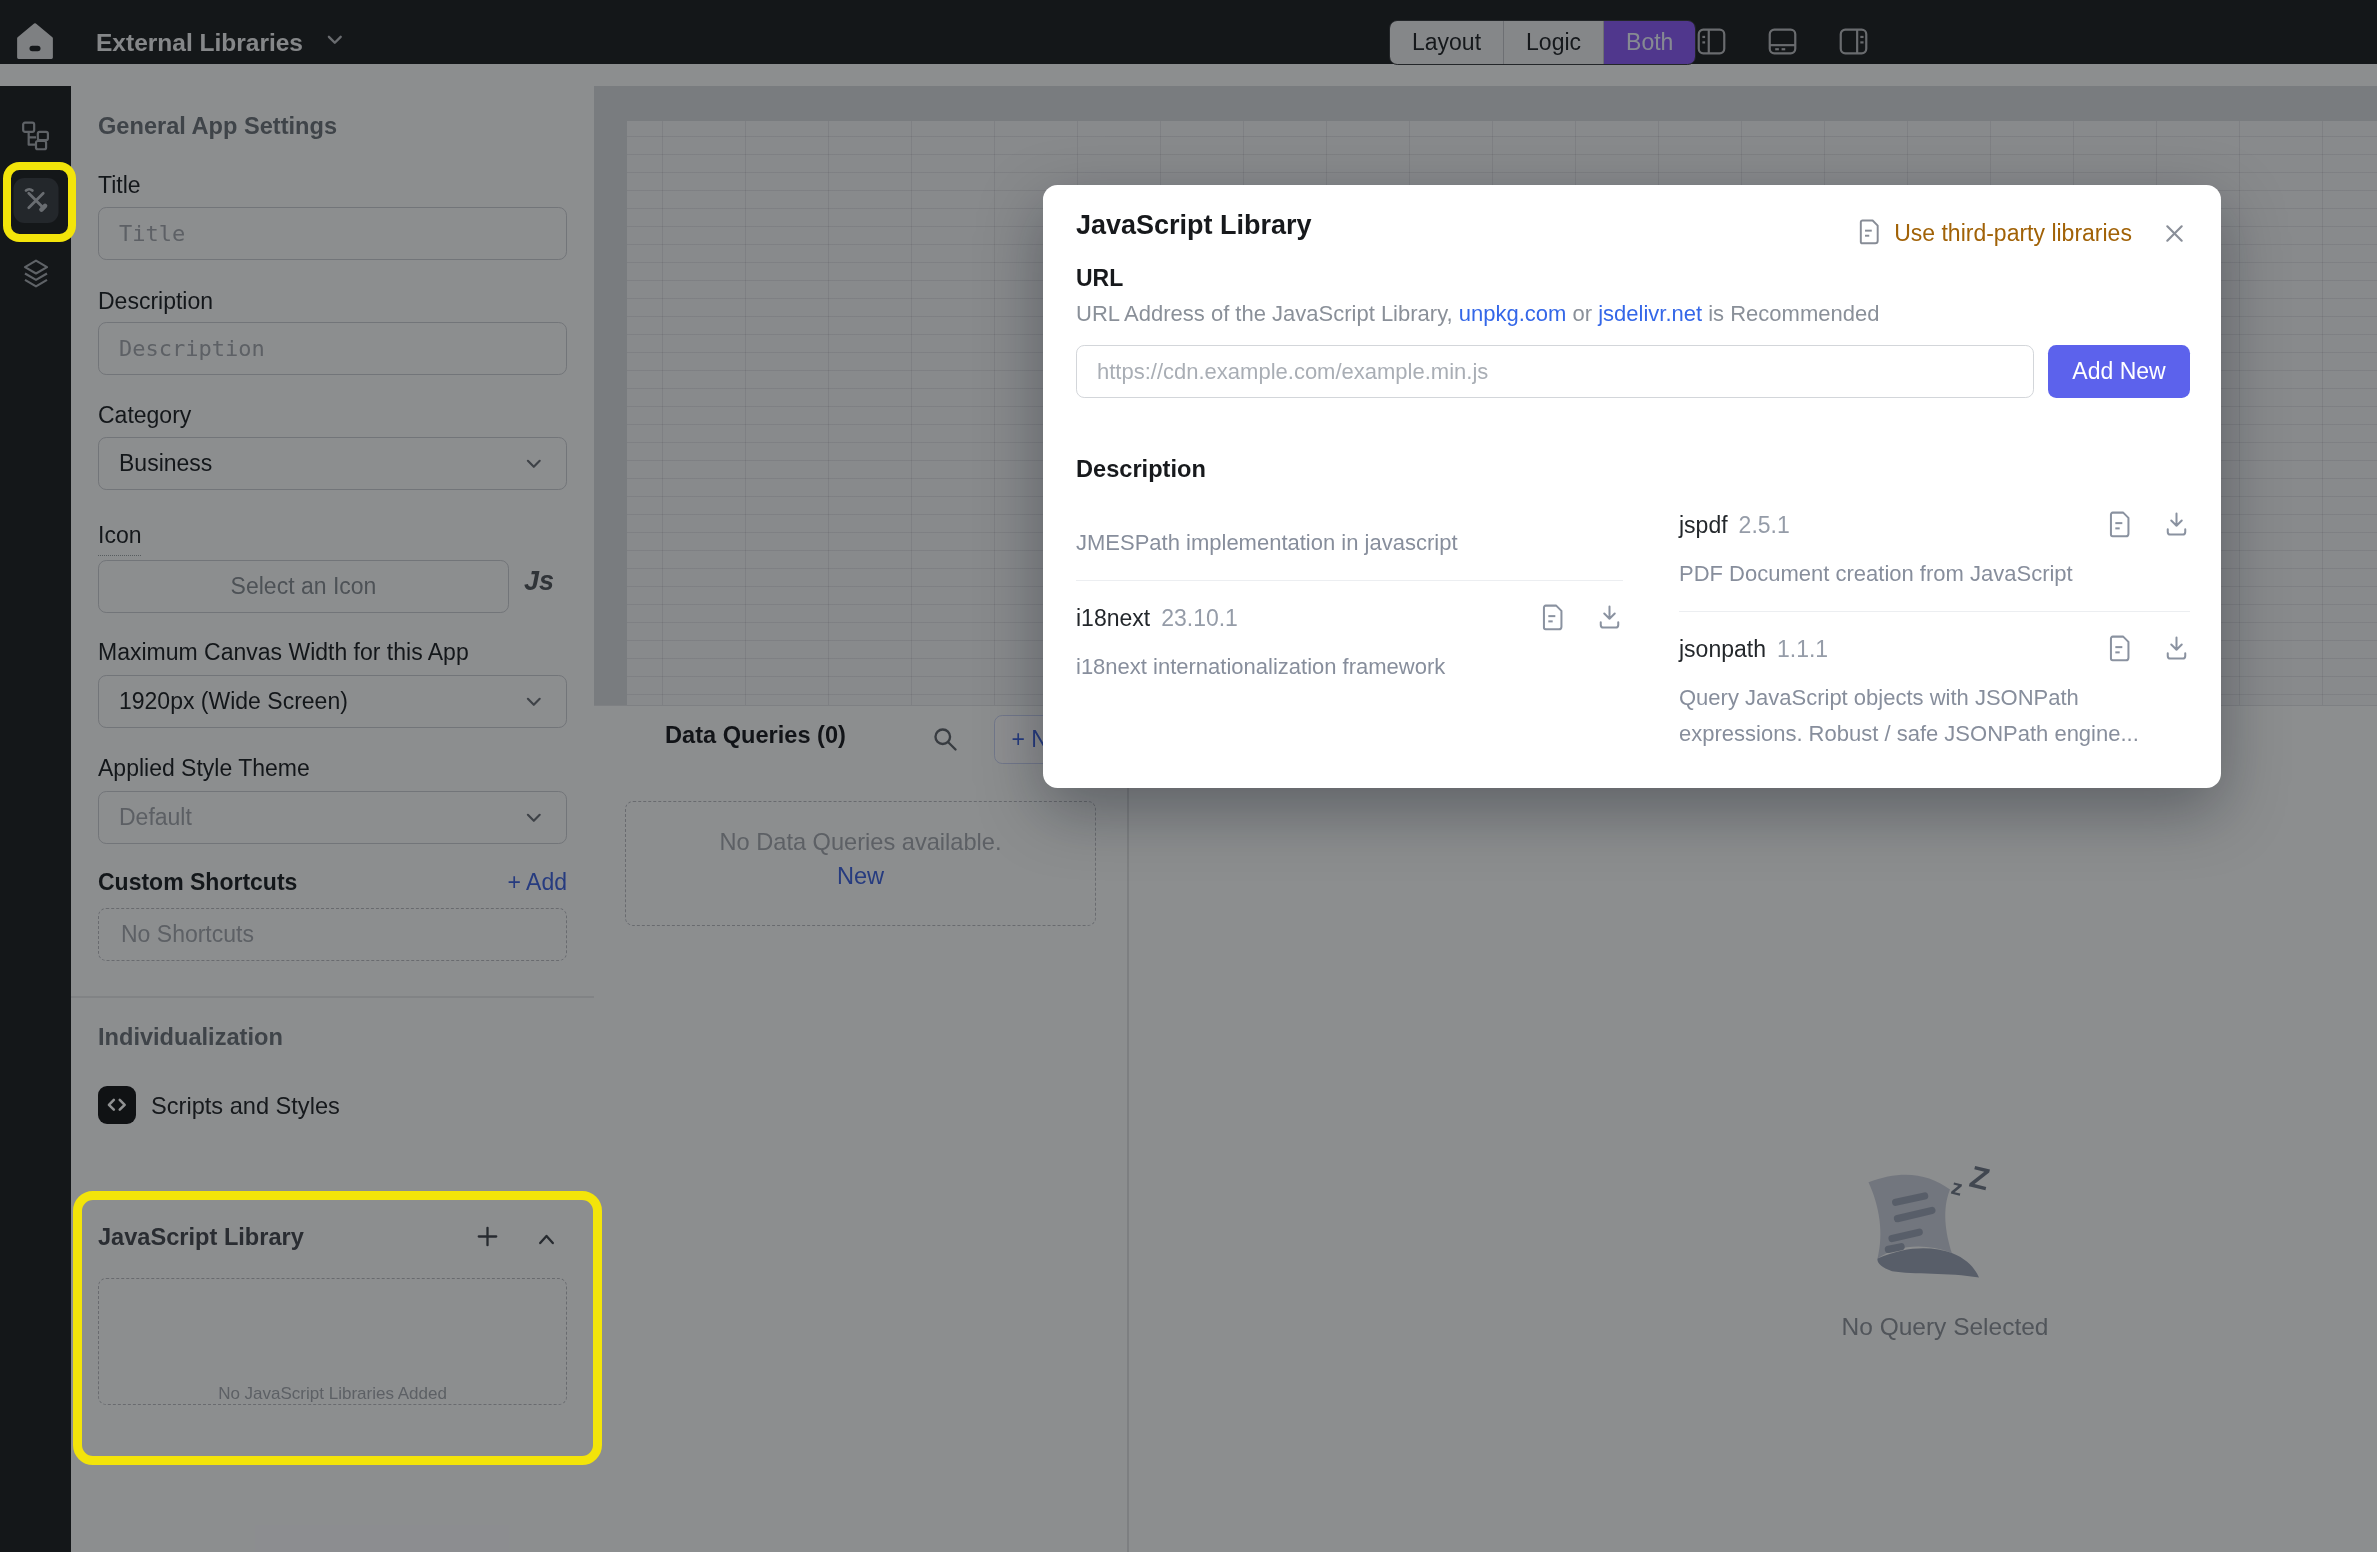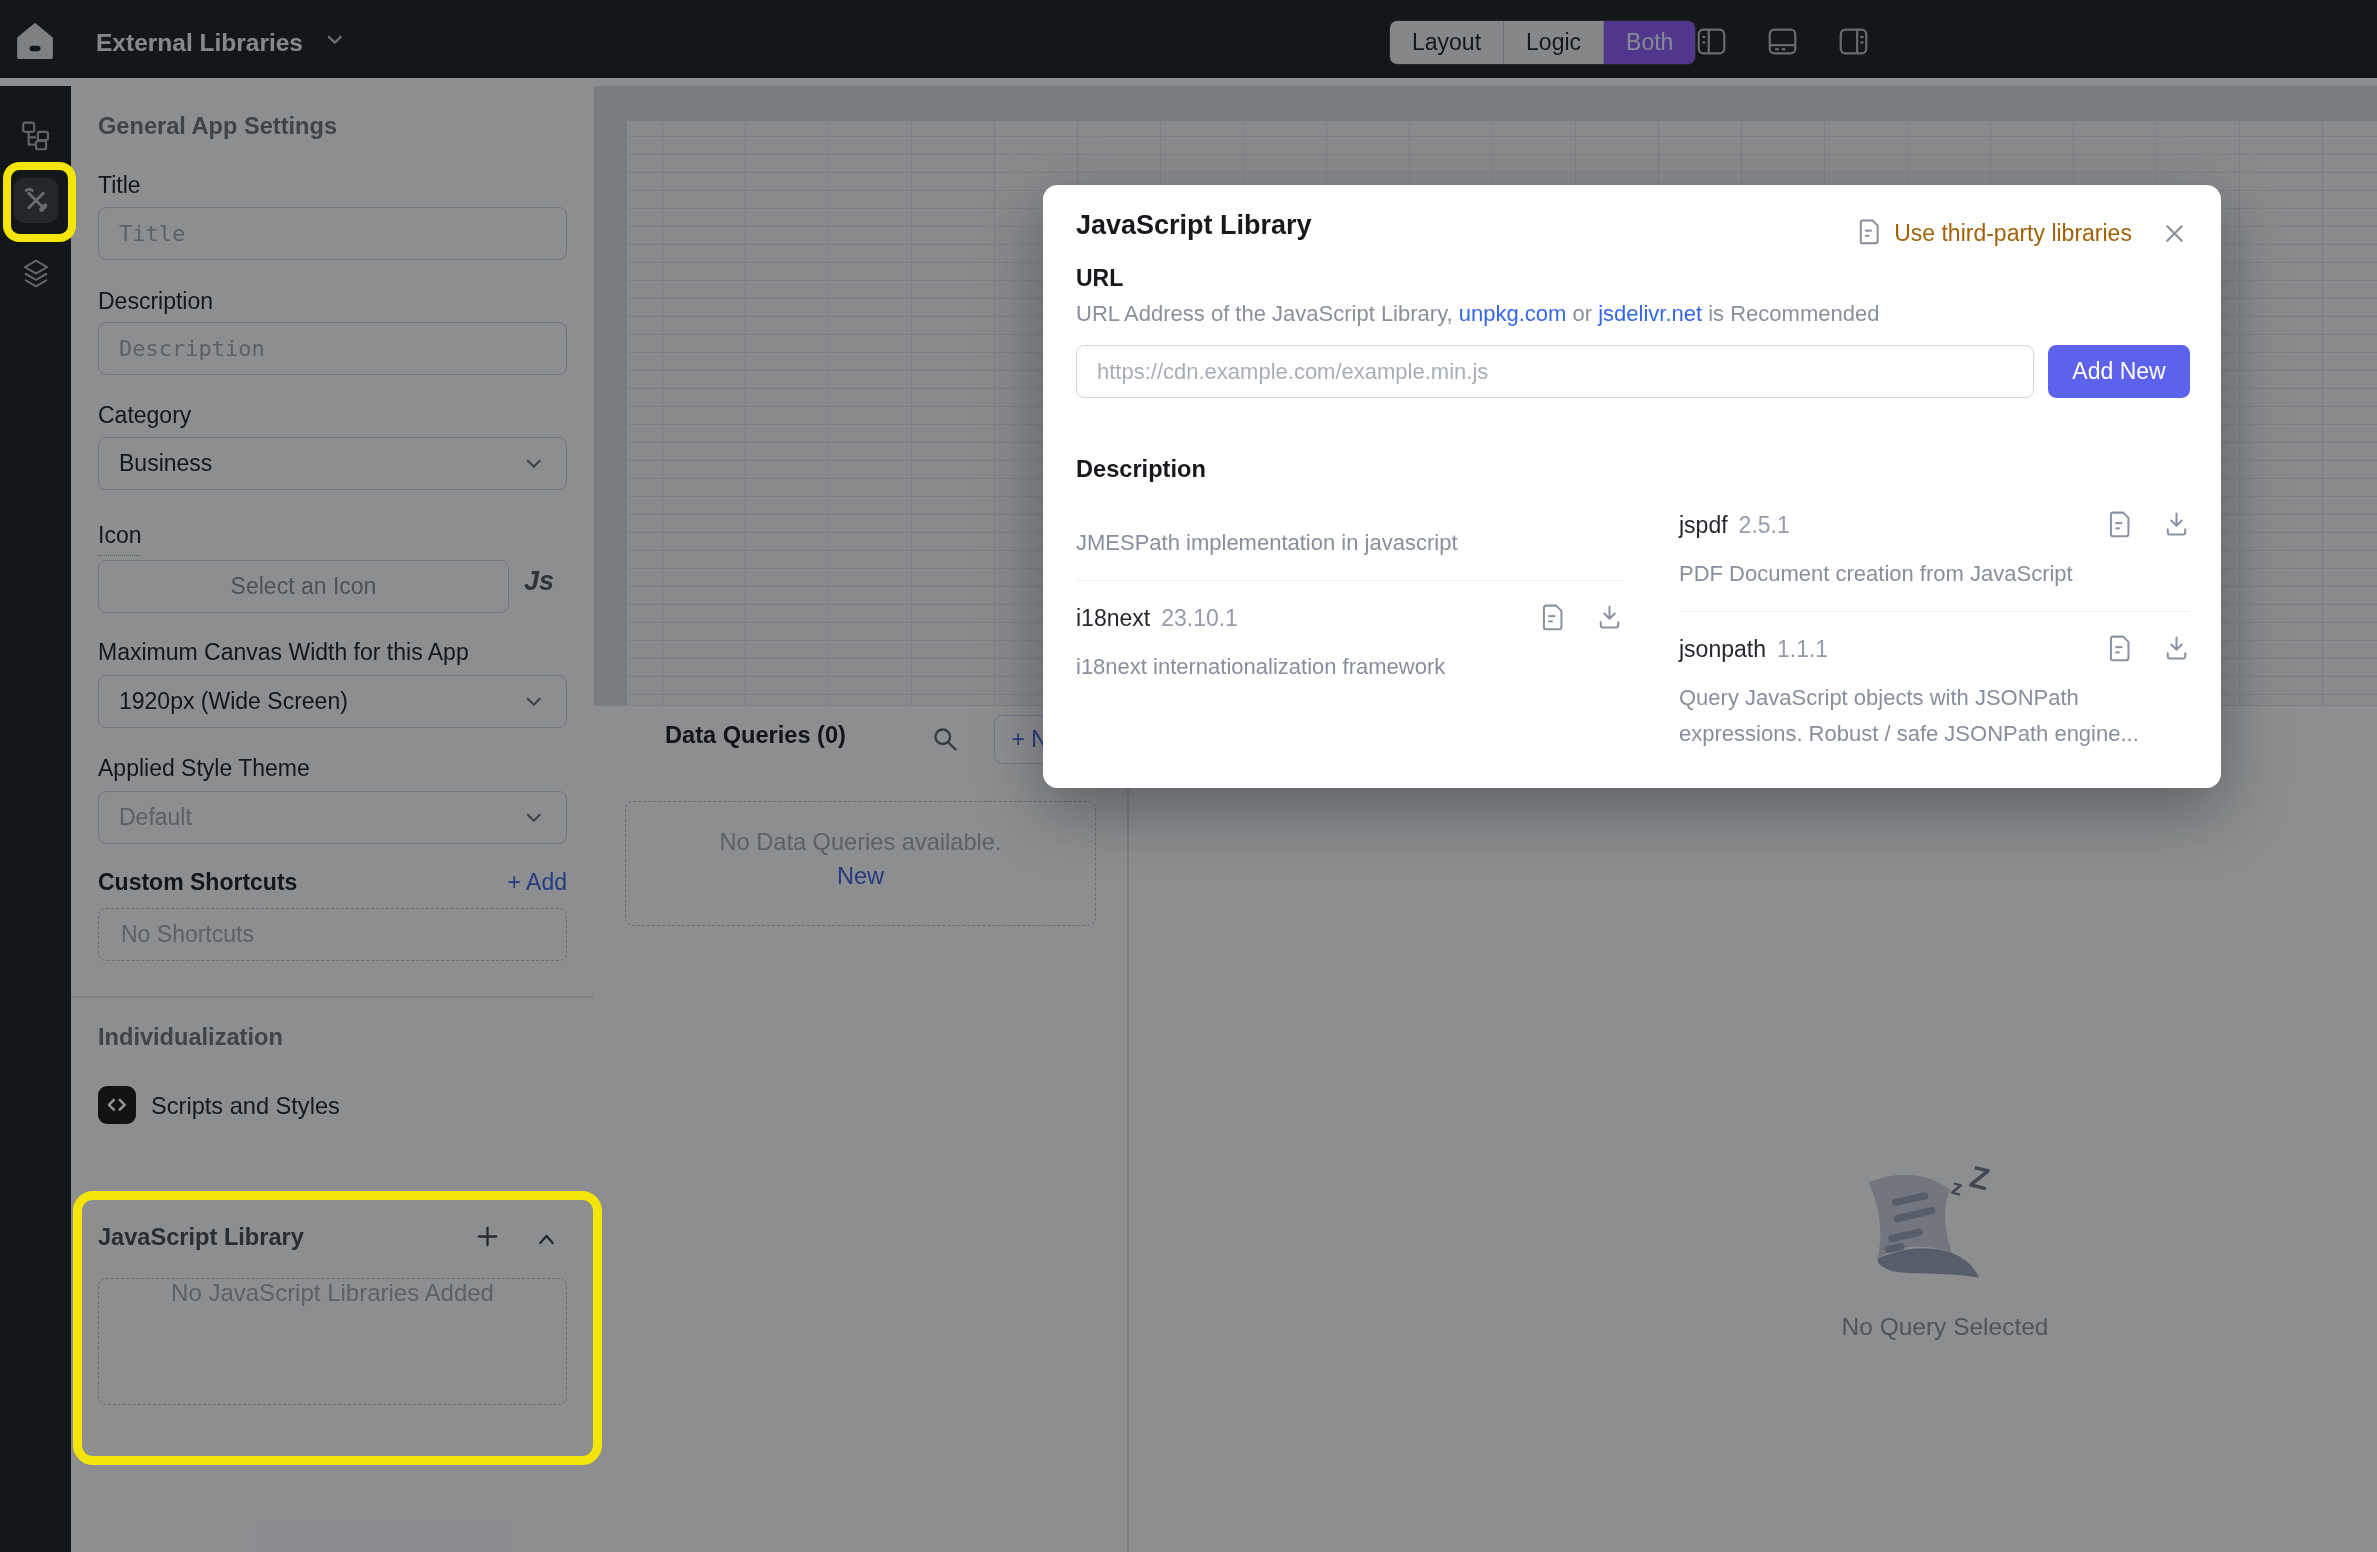--- a/index.html
+++ b/index.html
@@ -1,21 +1,21 @@
 <!DOCTYPE html>
 <html style="font-size:14.5px"><head>
 <meta charset="utf-8">
 <style>
   html,body{margin:0;padding:0;background:#333;}
   *{box-sizing:border-box;font-family:"Liberation Sans","DejaVu Sans",sans-serif;}
   #root{position:relative;width:2377px;height:1552px;overflow:hidden;background:#F8F9FA;}
   .abs{position:absolute;}
 
   
-  .topbar{position:absolute;left:0;top:0;width:2377px;height:78px;background:#1E2124;z-index:1;}
+  .topbar{position:absolute;left:0;top:0;width:2377px;height:64px;background:#1E2124;z-index:1;}
   .home-btn{position:absolute;left:9px;top:20px;width:51px;height:47px;display:flex;align-items:center;justify-content:center;}
   .appname{position:absolute;left:96px;top:0;height:86px;display:flex;align-items:center;gap:20px;color:#ECEDEE;font-size:24.5px;font-weight:600;}
   .seg{position:absolute;left:1389px;top:20px;height:45px;display:flex;border-radius:8.2px;overflow:hidden;border:0.9px solid #3A3D41;}
   .seg .opt{height:100%;display:flex;align-items:center;justify-content:center;font-size:23px;padding:0 22px;background:#ECEDEF;color:#1F2327;border-right:0.9px solid #BFC2C6;}
   .seg .opt:last-child{border-right:none;}
   .seg .opt.active{background:#8b5cf6;color:#EDF2FF;}
   .panelicons{position:absolute;left:1696px;top:22px;height:42px;display:flex;gap:40px;align-items:center;}
 
   
   .rail{position:absolute;left:0;top:86px;width:71px;height:1466px;background:#1E2124;z-index:1;}
@@ -235,21 +235,21 @@
       <svg width="29" height="29" viewBox="0 0 30 30" fill="none" stroke="#41464D" stroke-width="2.4" stroke-linecap="round">
           <line x1="15" y1="6" x2="15" y2="24"></line>
           <line x1="6" y1="15" x2="24" y2="15"></line>
         </svg>
     </div>
     <div class="abs" style="left:462px;top:1140px;">
       <svg width="27" height="27" viewBox="0 0 30 30" fill="none" stroke="#41464D" stroke-width="2.6" stroke-linecap="round" stroke-linejoin="round">
           <polyline points="8,19 15,11 22,19"></polyline>
         </svg>
     </div>
-    <div class="dashbox" style="top:1192px;height:127px;display:flex;align-items:flex-start;justify-content:center;font-size:24px;">
+    <div class="dashbox" style="top:1192px;height:127px;display:flex;align-items:flex-end;justify-content:center;font-size:17px;">
       <span>No JavaScript Libraries Added</span>
     </div>
   </div>
 
   <div class="main">
     <div class="sheet"></div>
 
     <div class="queries">
       <div class="q-head">Data Queries (0)</div>
       <div class="q-search">

